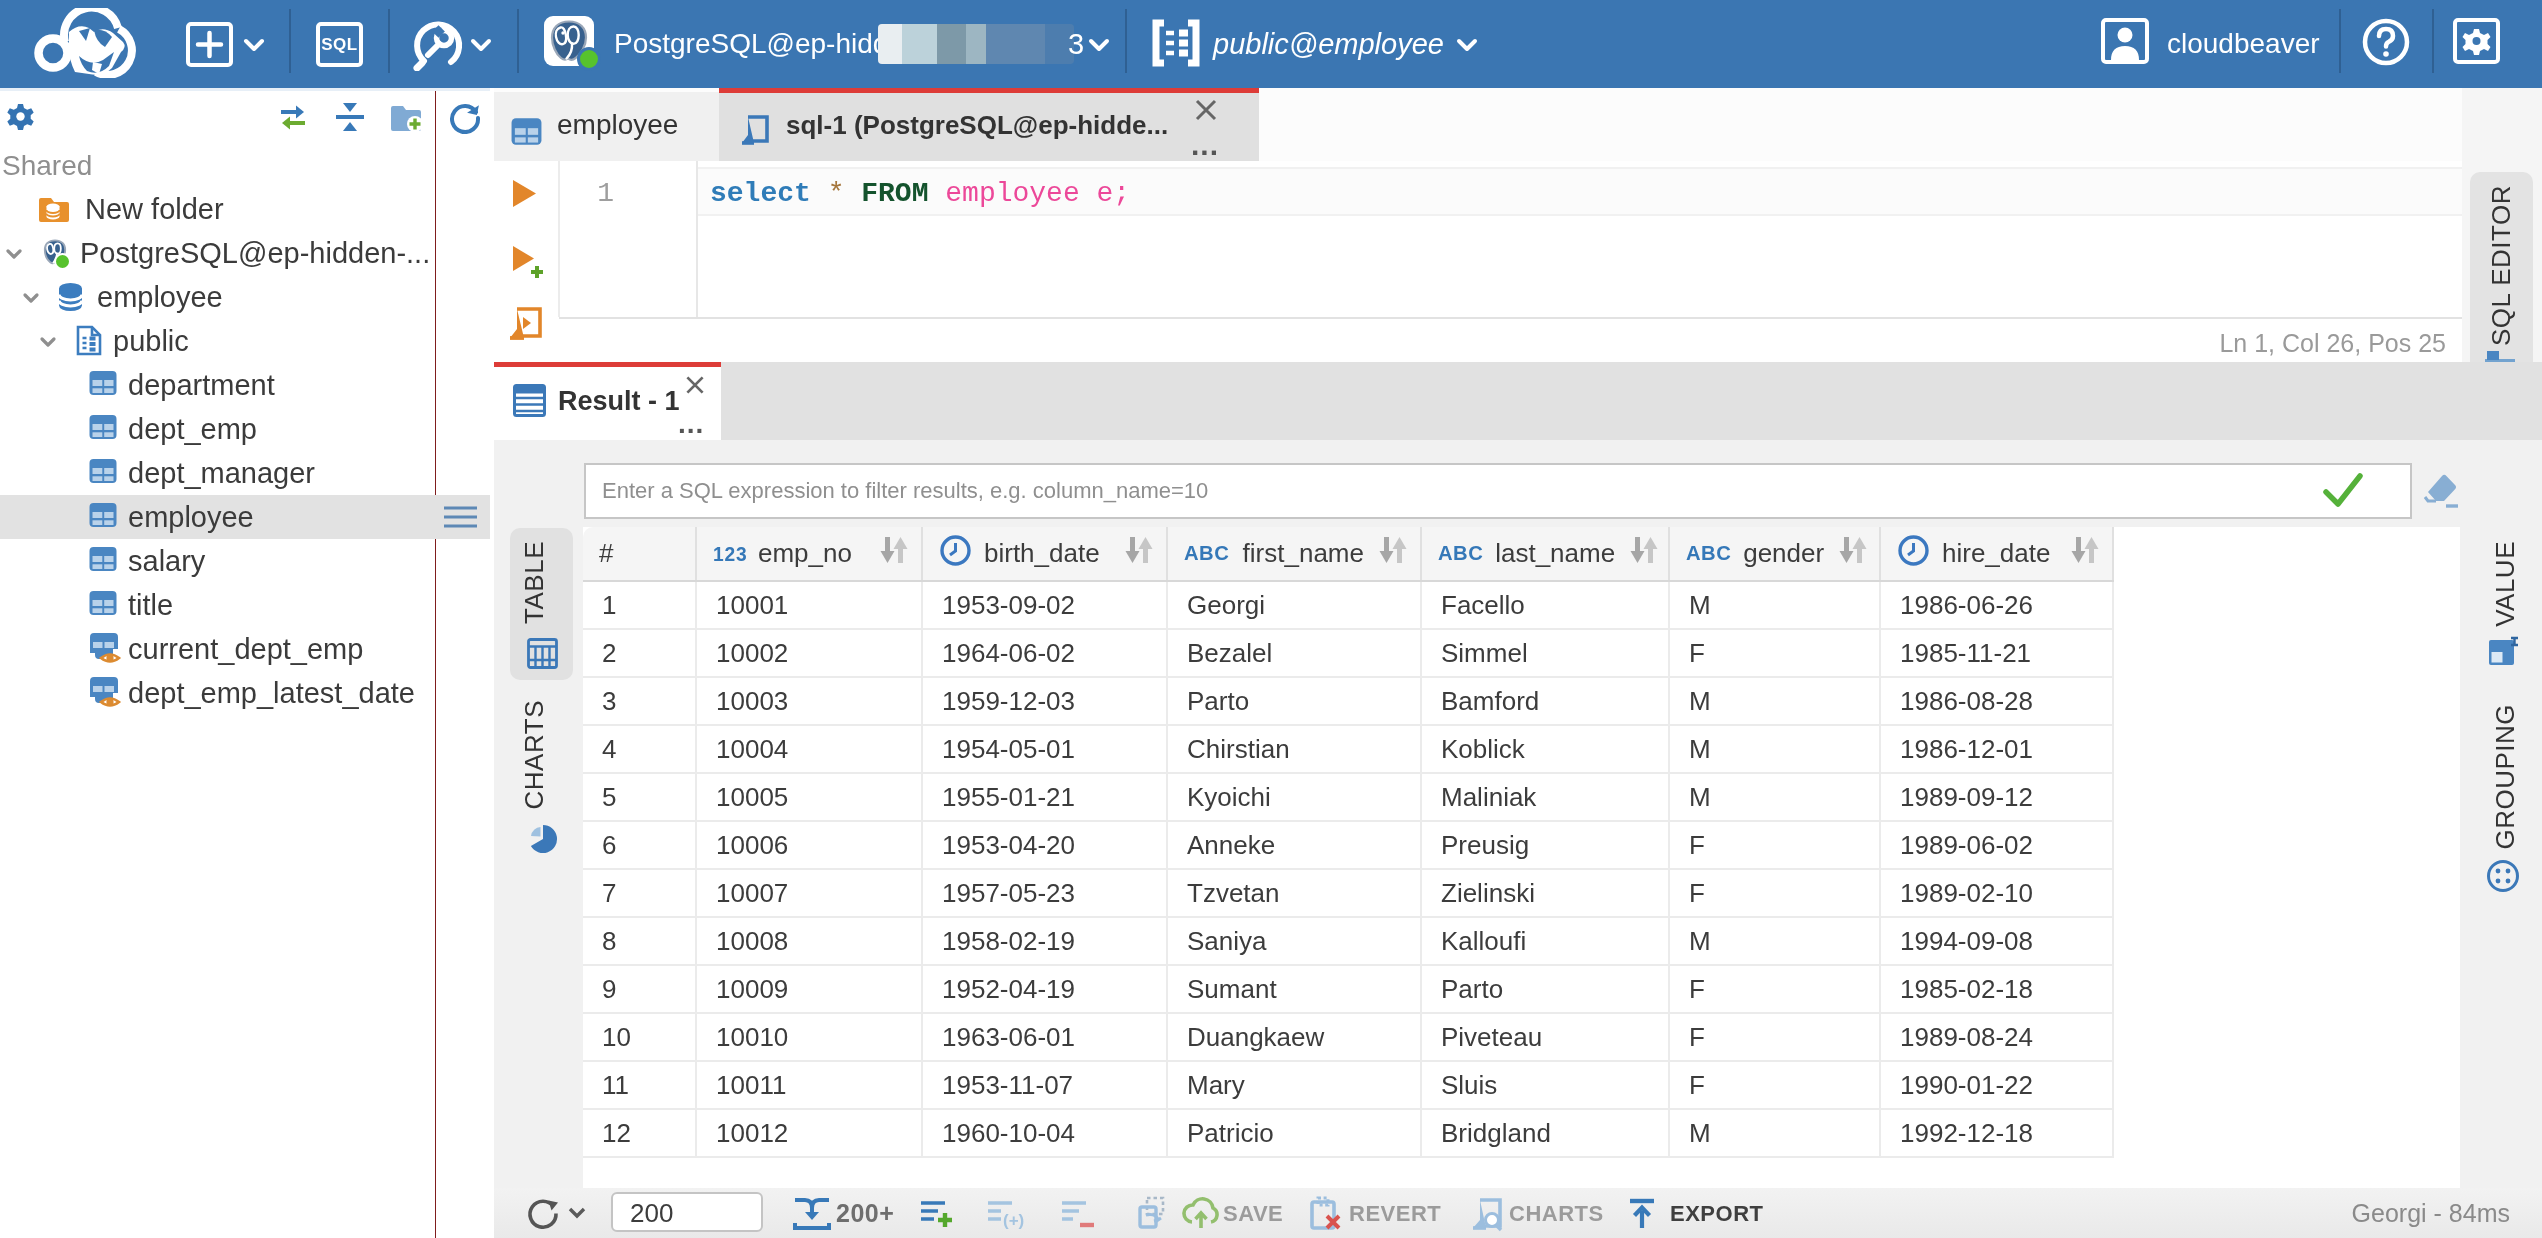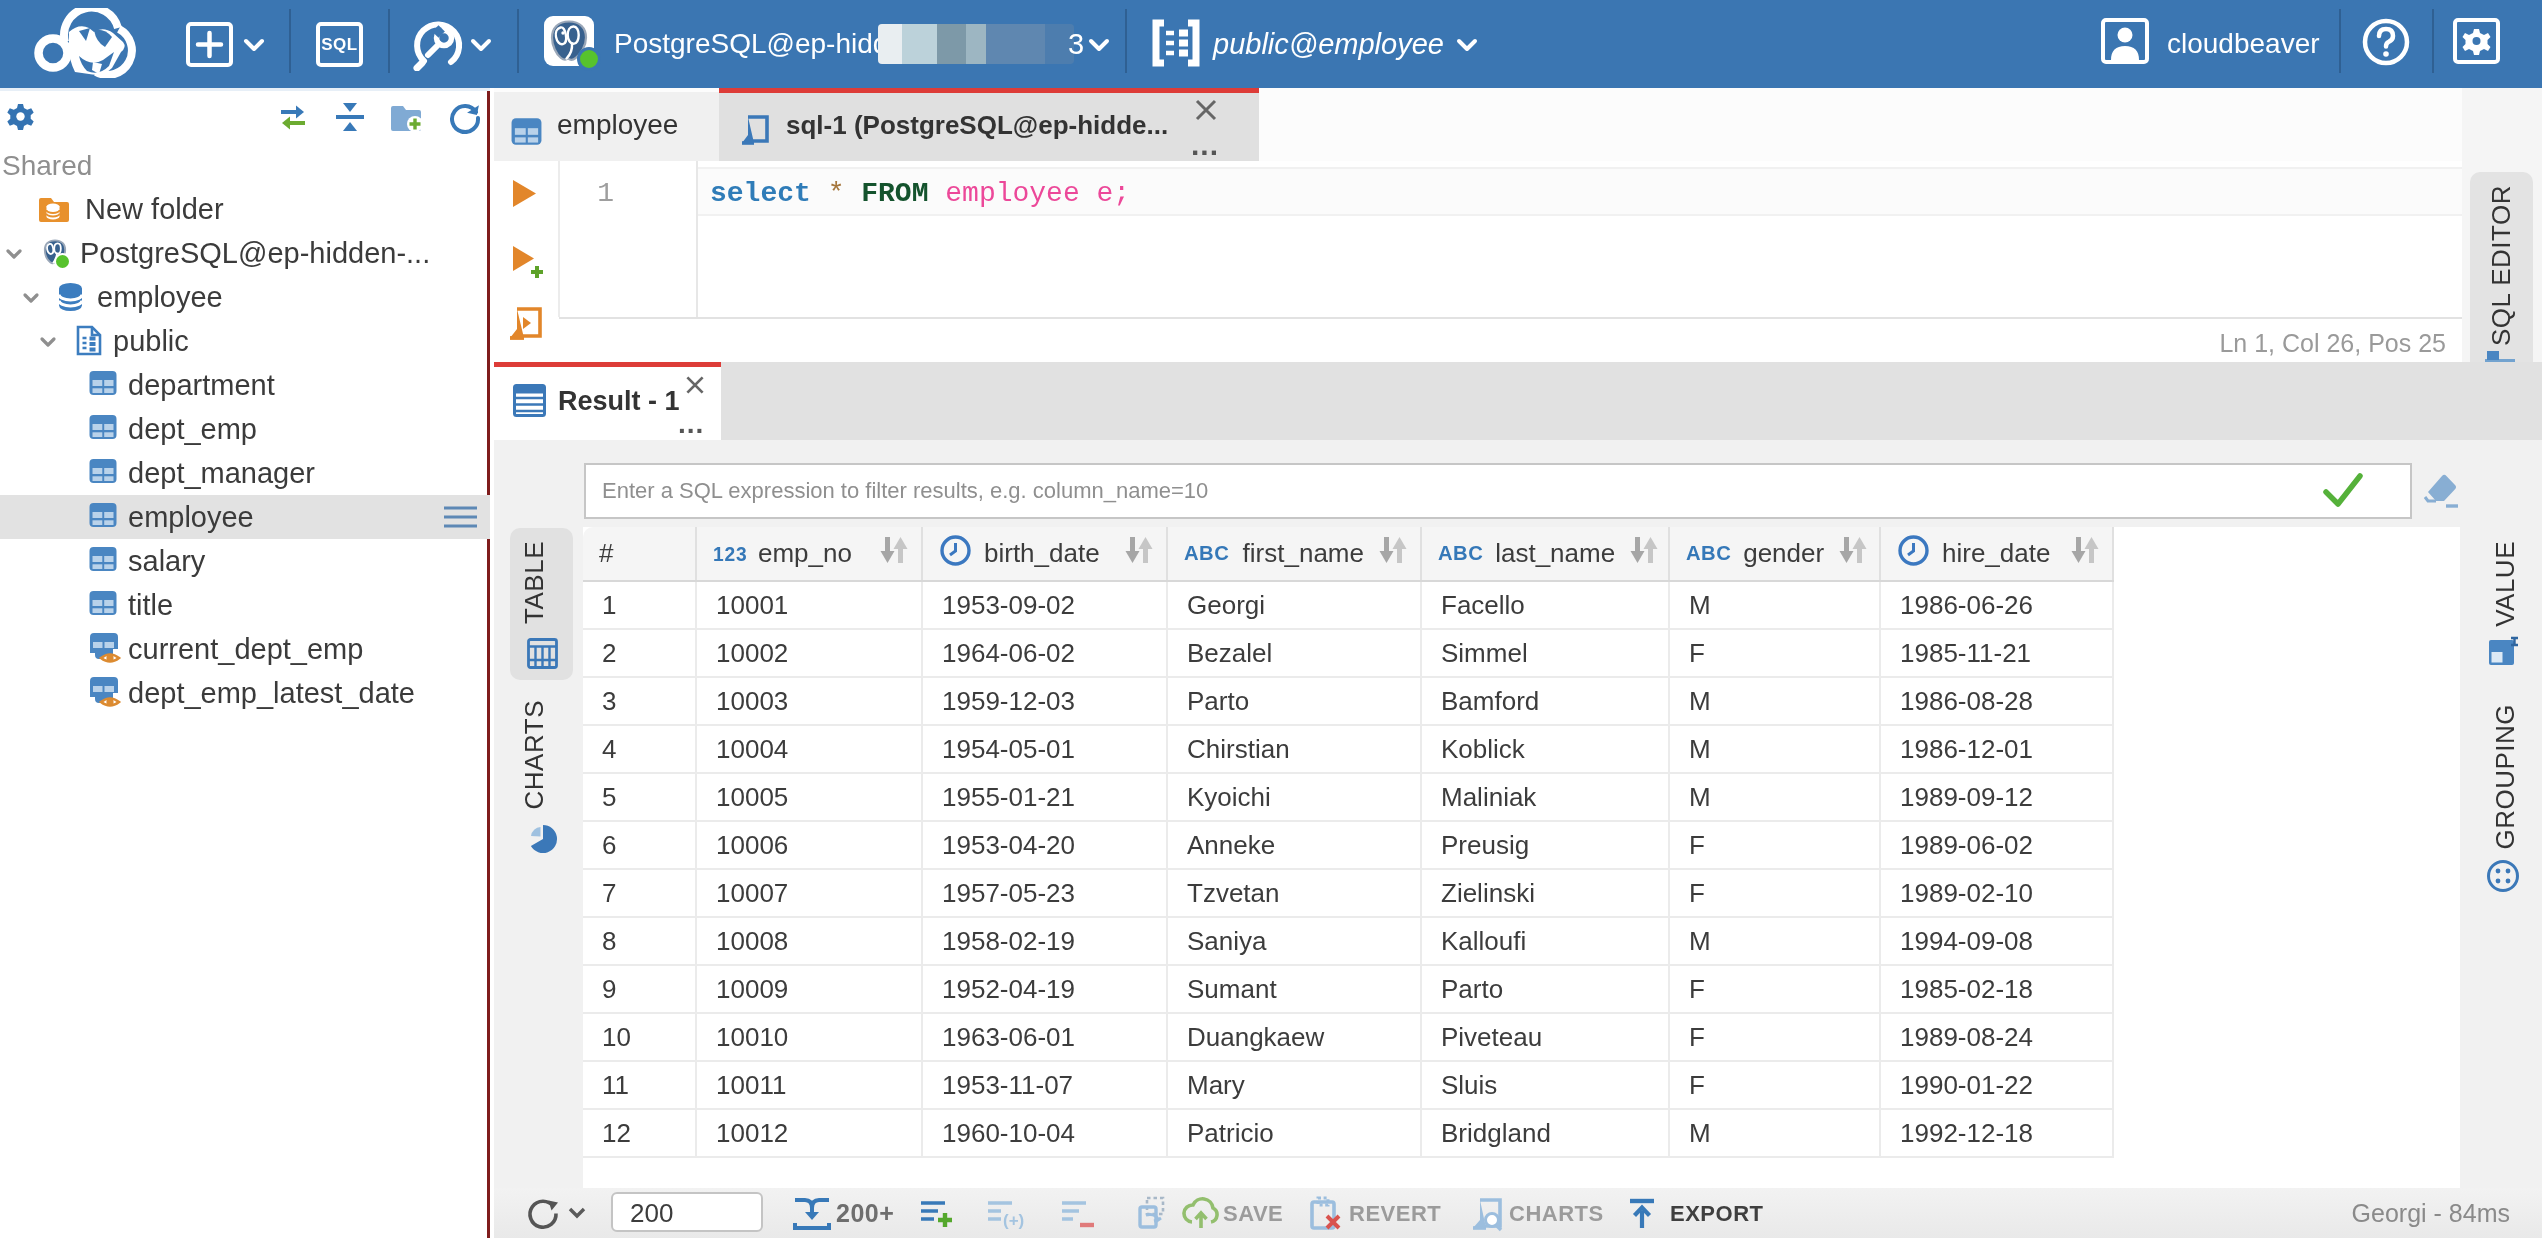--- a/index.html
+++ b/index.html
@@ -9,21 +9,21 @@
 .abs { position:absolute; }
 
 
 #topbar { left:0; top:0; width:2542px; height:88px; background:#3b76b2; }
 .tsep { position:absolute; top:9px; width:2px; height:64px; background:#2f6093; }
 .wtxt { position:absolute; color:#fff; font-size:29px; line-height:88px; top:0; white-space:nowrap; }
 .chev { position:absolute; width:26px; height:26px; }
 .chev svg { display:block; }
 
 
-#sidebar { left:0; top:88px; width:490px; height:1150px; background:#fff; border-right:3px solid #7f1d1d; }
+#sidebar { left:0; top:88px; width:436px; height:1150px; background:#fff; border-right:1px solid #7f1d1d; }
 .treerow { position:absolute; left:0; width:490px; height:44px; }
 .treetxt { position:absolute; top:0; height:44px; line-height:44px; font-size:29px; color:#3b3b3b; white-space:nowrap; }
 .tchev { position:absolute; top:14px; width:17px; height:17px; }
 #shared { position:absolute; left:2px; top:62px; font-size:28px; color:#8f8f8f; }
 
 
 #tabbar { left:494px; top:88px; width:2048px; height:73px; background:#fcfcfc; }
 #tab-emp { position:absolute; left:0; top:4px; width:225px; height:69px; background:#f0f0f0; }
 #tab-sql { position:absolute; left:225px; top:0; width:540px; height:73px; background:#e0e0e0; border-top:5px solid #dd3c38; }
 .tabtxt { position:absolute; font-size:28px; color:#333; top:0; line-height:68px; white-space:nowrap; }

